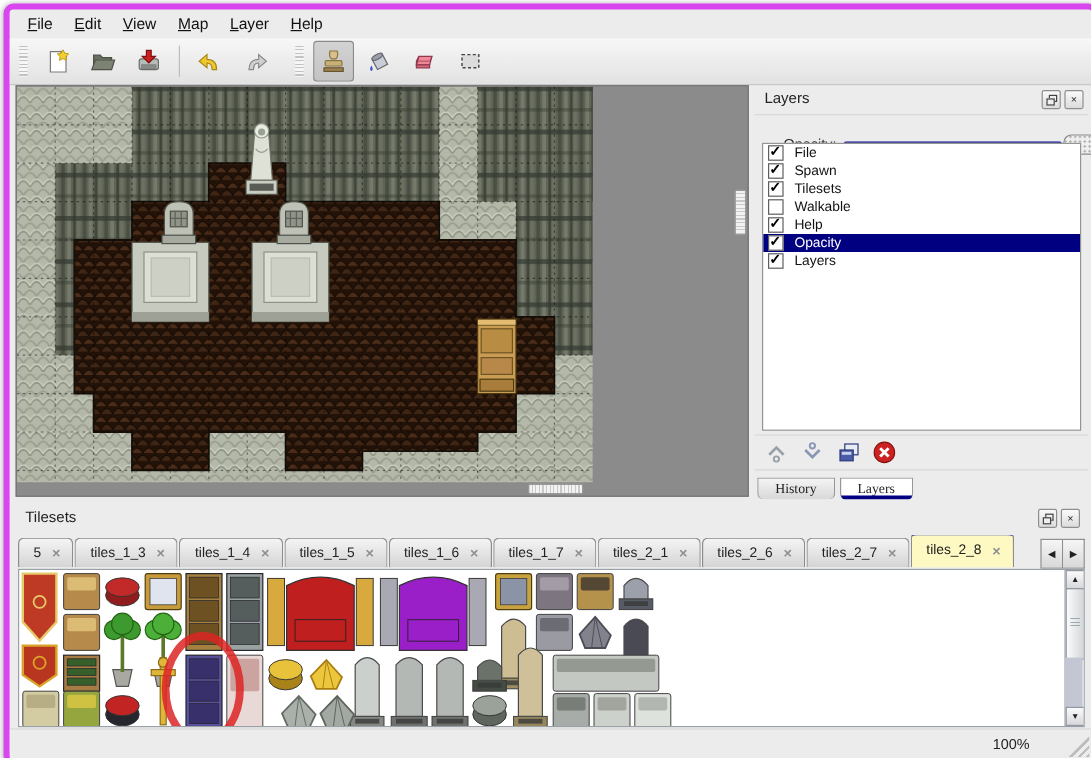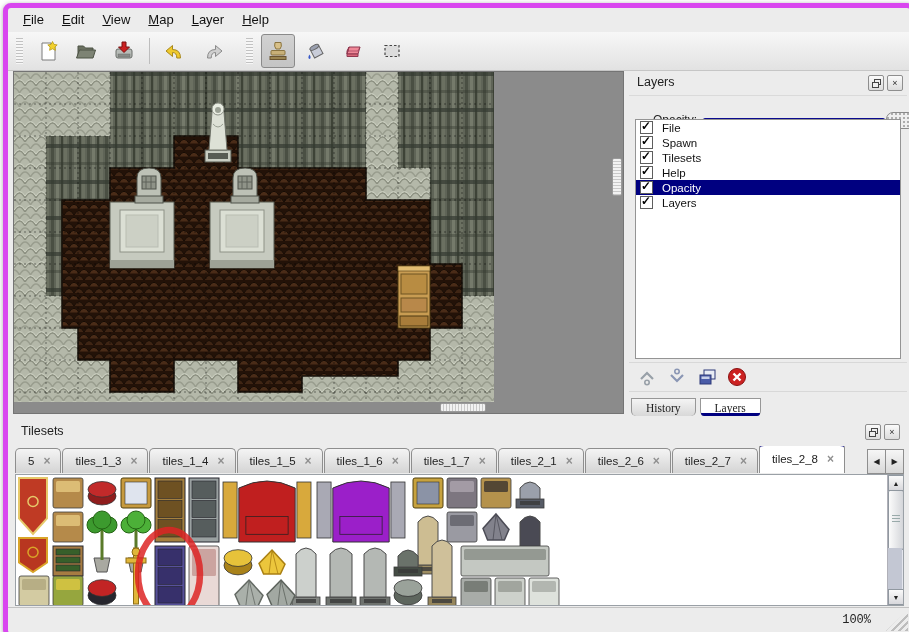--- a/index.html
+++ b/index.html
@@ -55,41 +55,41 @@
   .dtab{padding:3px 14px 2px 14px;font-size:11.5px;color:#222;background:linear-gradient(#f4f4f4,#d8d8d8);
     border:1px solid #979797;border-bottom:none;border-radius:0 0 5px 5px;position:relative;}
   .dtab.active{background:#fff;}
   .dtab.active::after{content:"";position:absolute;left:0;right:0;bottom:0;height:3px;background:#000080;border-radius:0 0 4px 4px;}
   
   .dock-bottom{position:absolute;left:5px;top:410px;width:893px;height:190px;}
   .ts-tabs{position:absolute;left:2px;top:28px;right:40px;height:27px;display:flex;align-items:flex-end;overflow:hidden;}
   .ttab{flex:none;display:flex;align-items:center;height:20px;padding:2px 10px 2px 12px;margin-right:1px;font-size:11.5px;color:#222;
     background:linear-gradient(#f4f4f4,#d4d4d4);border:1px solid #8e8e8e;border-bottom:none;border-radius:5px 5px 0 0;}
   .ttab .x{margin-left:9px;color:#8f8f8f;font-weight:bold;font-size:12px;line-height:1;}
-  .ttab.active{height:24px;background:#ffffff;border-top:3px solid #000080;padding-top:1px;}
+  .ttab.active{height:24px;background:#fef9c3;border-top:3px solid #000080;padding-top:1px;}
   .ts-scrollbtns{position:absolute;right:2px;top:31px;display:flex;}
   .sbtn{width:17px;height:23px;border:1px solid #8e8e8e;background:linear-gradient(#f6f6f6,#d8d8d8);
     display:flex;align-items:center;justify-content:center;font-size:8px;color:#222;}
   .sbtn+.sbtn{border-left:none;}
   .ts-content{position:absolute;left:2px;top:56px;right:2px;bottom:2px;background:#fff;border:1px solid #9aa0a6;overflow:hidden;}
   .ts-tiles{position:absolute;left:1px;top:1px;}
   .vsb{position:absolute;right:0;top:0;width:15px;bottom:0;background:#e4e6ee;border-left:1px solid #b0b0b8;}
   .vsb .arrow{position:absolute;left:0;width:14px;height:14px;border:1px solid #9098a0;background:linear-gradient(#fafafa,#d8d8dc);
     display:flex;align-items:center;justify-content:center;font-size:7px;color:#222;}
   .vsb .up{top:0;}
   .vsb .down{bottom:0;}
   .vsb .thumb{position:absolute;left:0px;top:15px;width:14px;height:58px;border:1px solid #9098a0;border-radius:2px;
     background:linear-gradient(90deg,#fbfbfb,#d4d6da);}
   .vsb .thumb::after{content:"";position:absolute;left:3px;right:3px;top:24px;height:7px;
     background:repeating-linear-gradient(180deg,#9aa 0 1px,transparent 1px 3px);}
   .vsb .track-low{position:absolute;left:0;top:73px;width:14px;bottom:15px;background:#c3c7d3;}
   
   .statusbar{position:absolute;left:0;bottom:0;width:100%;height:25px;background:#ececec;border-top:1px solid #c2c2c2;
     border-radius:0 0 8px 8px;}
-  .zoom-label{position:absolute;right:39px;top:5px;font-size:12px;color:#222;font-family:Liberation Mono, monospace;}
+  .zoom-label{position:absolute;right:52px;top:5px;font-size:12px;color:#222;}
   .resize-grip{position:absolute;right:2px;bottom:2px;width:22px;height:21px;
     background:repeating-linear-gradient(135deg,transparent 0 3px,#bdbdbd 3px 5px);
     clip-path:polygon(100% 0,100% 100%,0 100%);}
 </style>
 </head>
 <body>
 
 <div class="window">
 
   <div class="menubar" id="menubar"><span class="menu-item">File</span><span class="menu-item">Edit</span><span class="menu-item">View</span><span class="menu-item">Map</span><span class="menu-item">Layer</span><span class="menu-item">Help</span></div>
@@ -267,20 +267,24 @@
           </span>
           <span>Spawn</span>
         </div>
         <div class="layer-row">
           <span class="cb">
             <span class="mark">✓</span>
           </span>
           <span>Tilesets</span>
         </div>
         <div class="layer-row">
+          <span class="cb"></span>
+          <span>Walkable</span>
+        </div>
+        <div class="layer-row">
           <span class="cb">
             <span class="mark">✓</span>
           </span>
           <span>Help</span>
         </div>
         <div class="layer-row selected">
           <span class="cb">
             <span class="mark">✓</span>
           </span>
           <span>Opacity</span>

